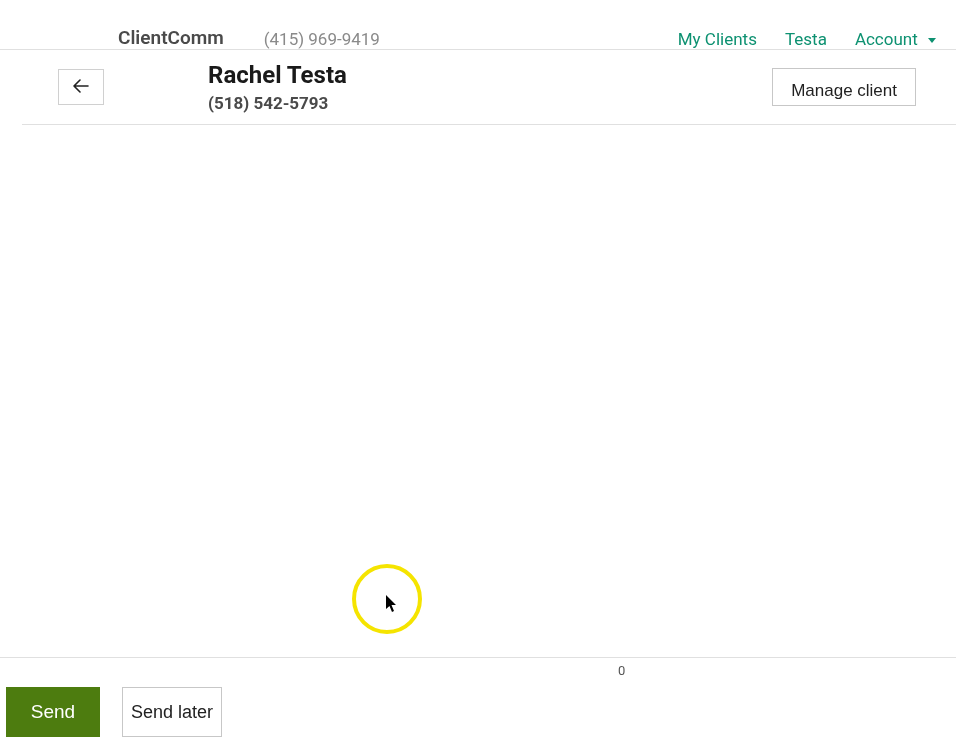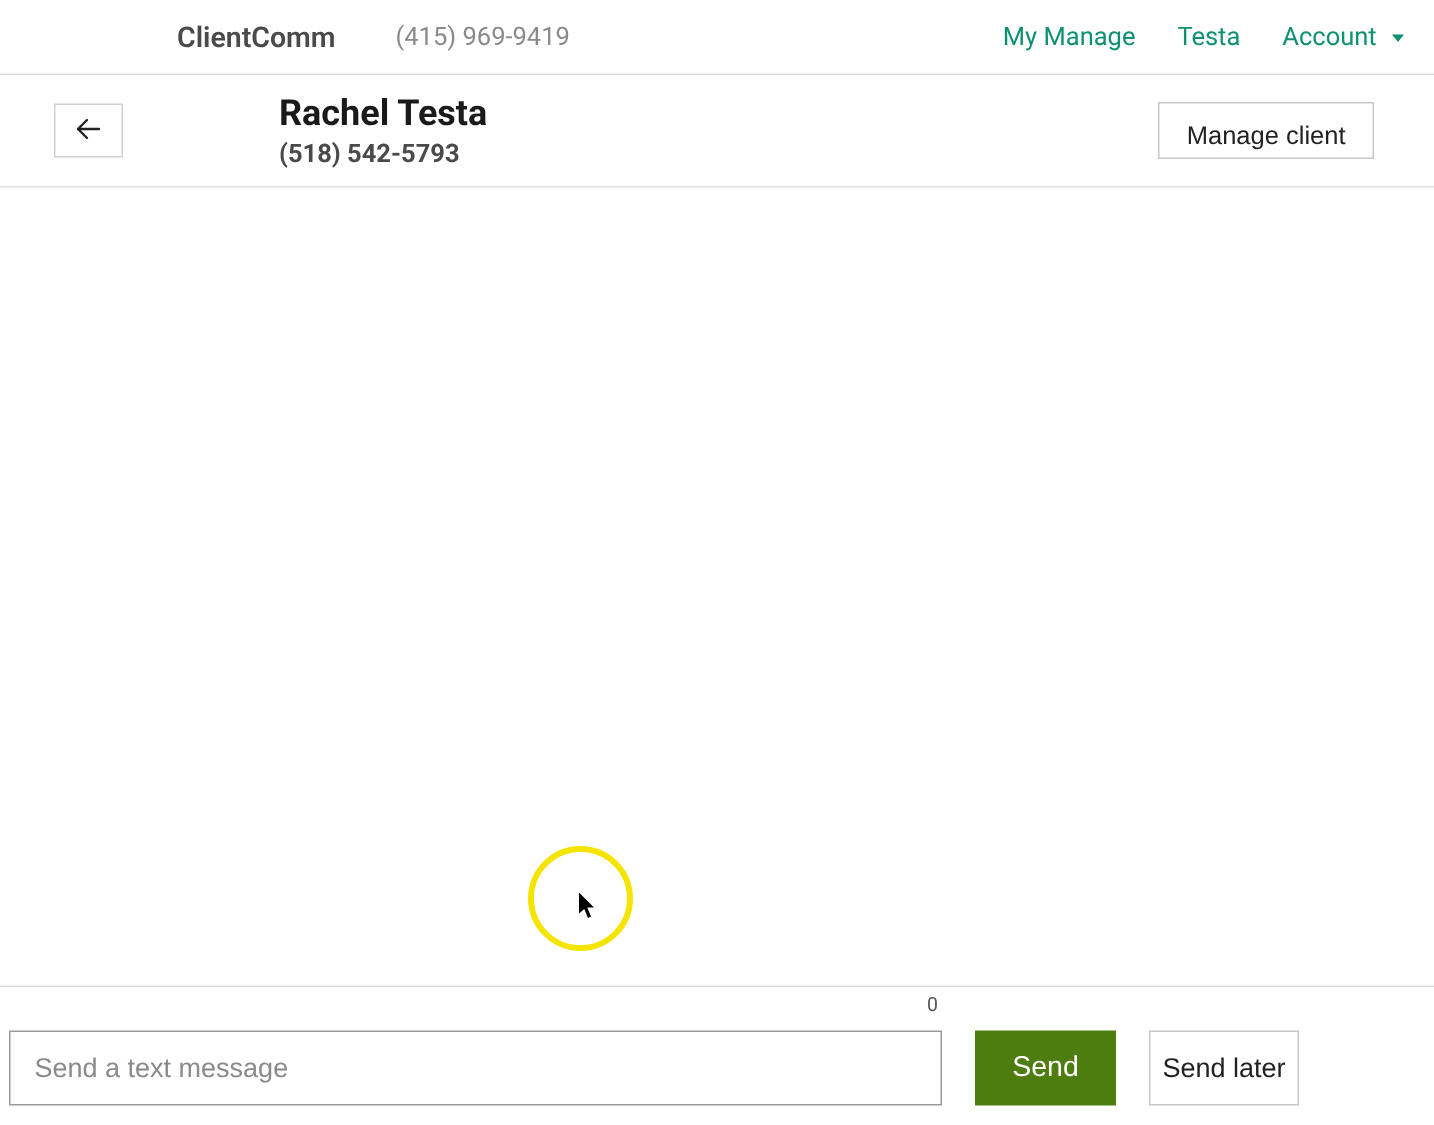--- a/index.html
+++ b/index.html
@@ -12,21 +12,21 @@
       width: 956px;
       height: 750px;
       overflow: hidden;
       position: relative;
       background: #ffffff;
     }
     .top-nav {
       height: 50px;
       border-bottom: 1px solid #e0e0e0;
       display: flex;
-      align-items: center;
+      align-items: flex-end;
       padding: 0 20px 0 40px;
     }
     .brand {
       font-size: 19px;
       font-weight: 600;
       color: #4a4a4a;
       margin-left: 78px;
     }
     .brand-phone {
       margin-left: 40px;
@@ -53,20 +53,21 @@
       border-left: 4px solid transparent;
       border-right: 4px solid transparent;
     }
     .client-header {
       height: 75px;
       border-bottom: 1px solid #e0e0e0;
       display: flex;
       align-items: center;
       padding: 0 40px 0 36px;
       position: relative;
+      margin-left: 22px;
     }
     .back-button {
       width: 46px;
       height: 36px;
       border: 1px solid #d0d0d0;
       background: #ffffff;
       display: flex;
       align-items: center;
       justify-content: center;
       cursor: pointer;
@@ -171,21 +172,21 @@
       cursor: pointer;
     }
   </style>
 </head>
 <body>
 
 <div class="top-nav">
   <span class="brand">ClientComm</span>
   <span class="brand-phone">(415) 969-9419</span>
   <span class="nav-spacer"></span>
-  <a class="nav-link">My Manage</a>
+  <a class="nav-link">My Clients</a>
   <a class="nav-link">Testa</a>
   <a class="nav-link">
     <span>Account</span>
     <span class="dropdown-caret"></span>
   </a>
 </div>
 
 <div class="client-header">
   <button class="back-button">
     <span>
@@ -206,17 +207,16 @@
   <div class="cursor-mark">
     <svg width="12" height="18" viewBox="0 0 12 18">
         <path d="M0 0 L0 14 L3.5 11 L6 17 L8 16 L5.5 10 L10 10 Z" fill="#000"></path>
       </svg>
   </div>
 </div>
 
 <div class="compose-bar">
   <div class="char-count">0</div>
   <div class="compose-row">
-    <input type="text" class="message-input" placeholder="Send a text message" style="">
     <button class="send-button">Send</button>
     <button class="send-later-button">Send later</button>
   </div>
 </div>
 
 </body></html>

